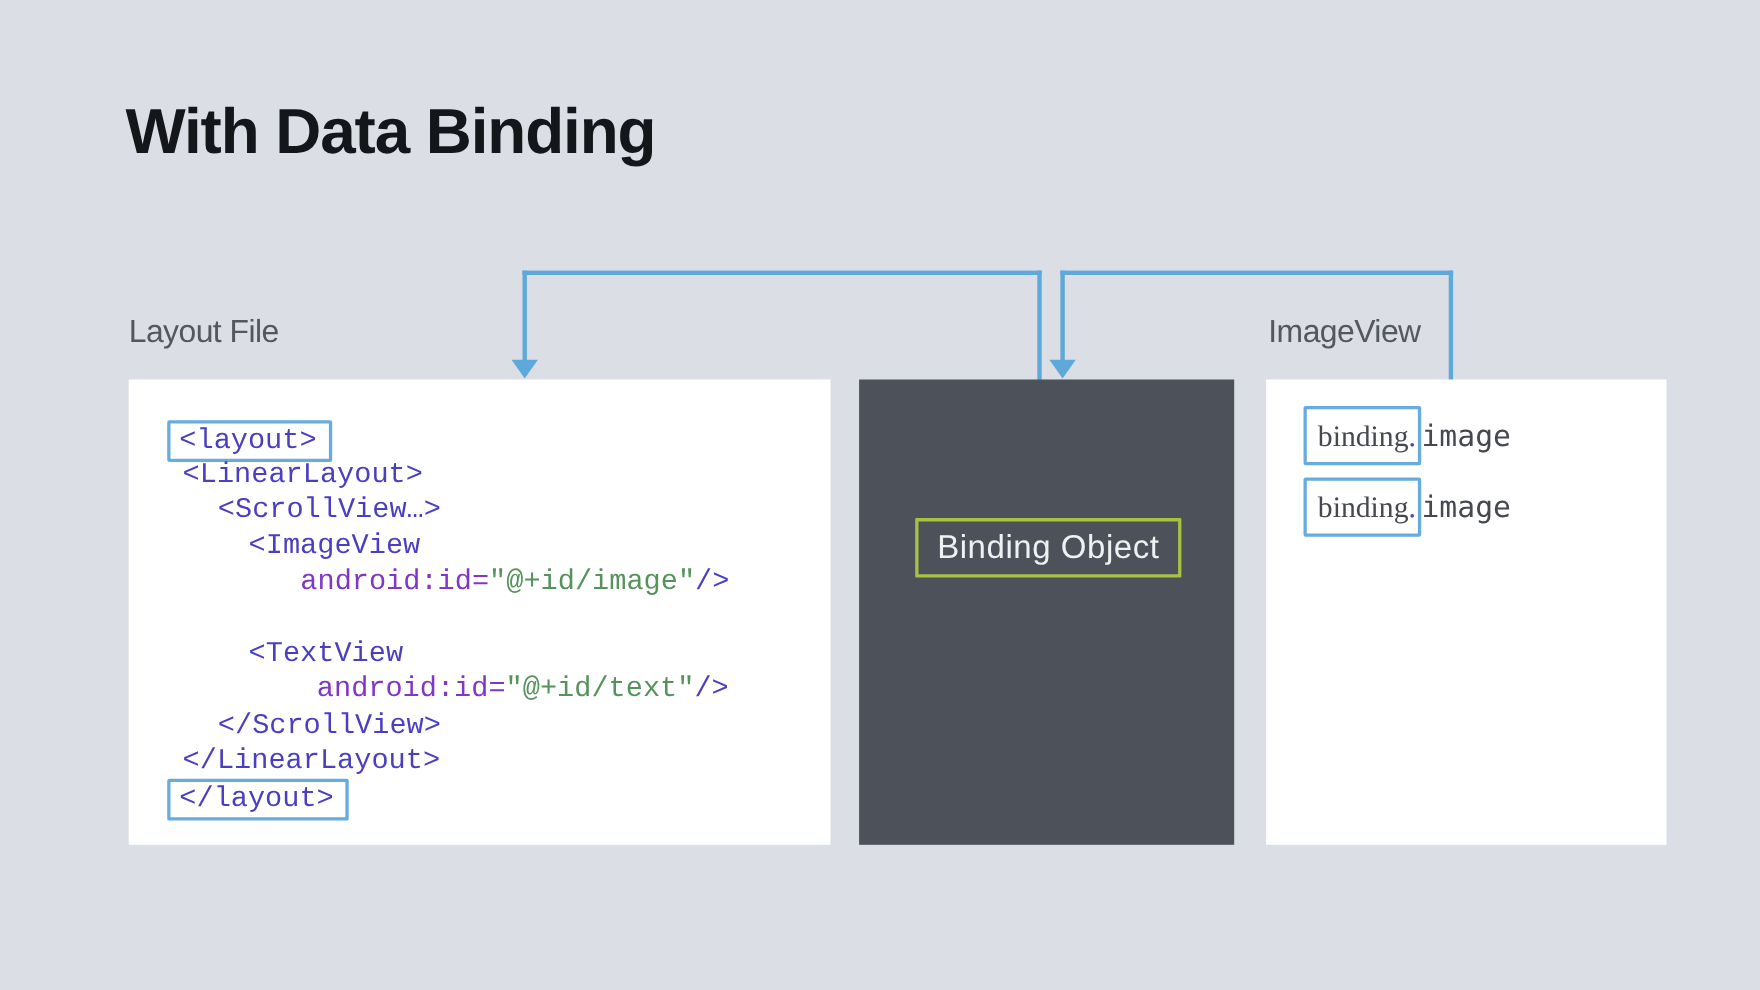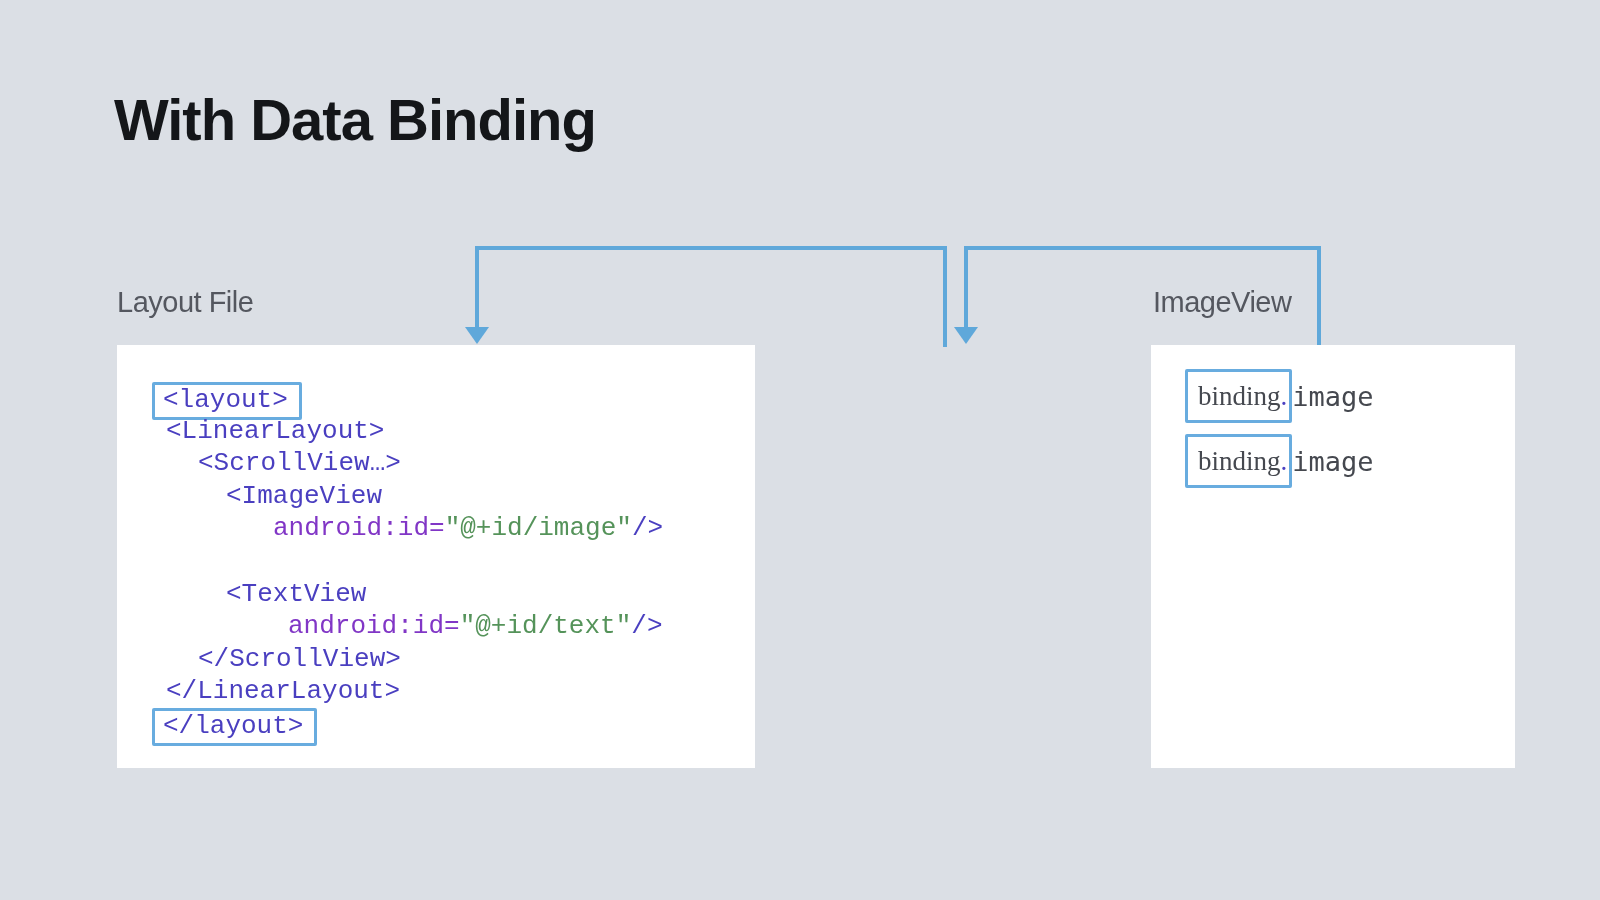--- a/index.html
+++ b/index.html
@@ -108,20 +108,25 @@
   <div class="arrowhead" style="left:954px;top:327px;"></div>
   <div class="conn" style="left:1317px;top:246px;width:4px;height:101px;"></div>
 
   <div class="section-label label-layout">Layout File</div>
   <div class="section-label label-activity">ImageView</div>
 
   <div class="panel panel-layout">
     <div class="code" id="code-container"><div class="code-line" style="padding-left: 0px;"><span class="code-box"><span class="seg-tag">&lt;layout&gt;</span></span></div><div class="code-line" style="padding-left: 3px;"><span class="seg-tag">&lt;LinearLayout&gt;</span></div><div class="code-line" style="padding-left: 35px;"><span class="seg-tag">&lt;ScrollView…&gt;</span></div><div class="code-line" style="padding-left: 63px;"><span class="seg-tag">&lt;ImageView</span></div><div class="code-line" style="padding-left: 110px;"><span class="seg-attr">android:id=</span><span class="seg-str">"@+id/image"</span><span class="seg-tag">/&gt;</span></div><div class="code-line" style="padding-left: 0px;"></div><div class="code-line" style="padding-left: 63px;"><span class="seg-tag">&lt;TextView</span></div><div class="code-line" style="padding-left: 125px;"><span class="seg-attr">android:id=</span><span class="seg-str">"@+id/text"</span><span class="seg-tag">/&gt;</span></div><div class="code-line" style="padding-left: 35px;"><span class="seg-tag">&lt;/ScrollView&gt;</span></div><div class="code-line" style="padding-left: 3px;"><span class="seg-tag">&lt;/LinearLayout&gt;</span></div><div class="code-line" style="padding-left: 0px;"><span class="code-box"><span class="seg-tag">&lt;/layout&gt;</span></span></div></div>
   </div>
 
+  <div class="panel panel-binding">
+    <div class="binding-box">
+      <span>Binding Object</span>
+    </div>
+  </div>
 
   <div class="panel panel-activity">
     <div id="activity-rows">
         <div class="act-row row-0">
           <span class="act-box">
             <span>binding</span>
             <span class="act-dot">.</span>
           </span>
           <span>image</span>
         </div>

